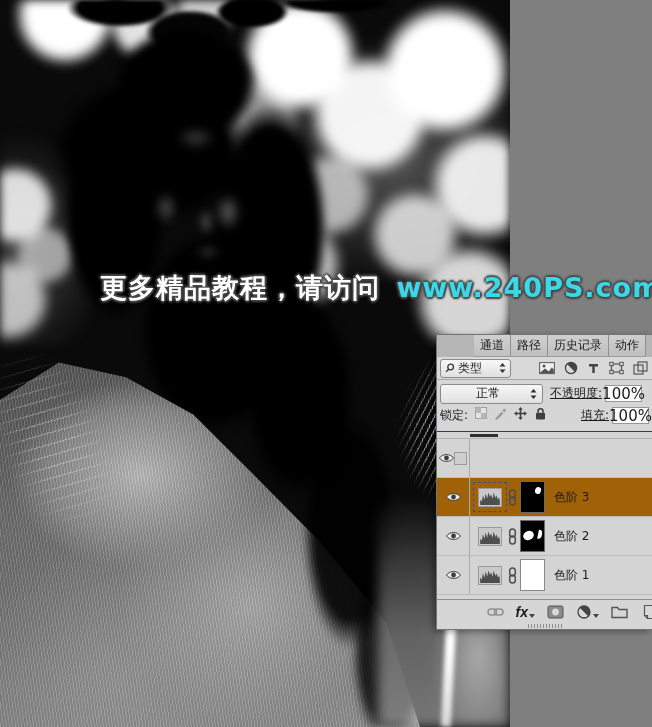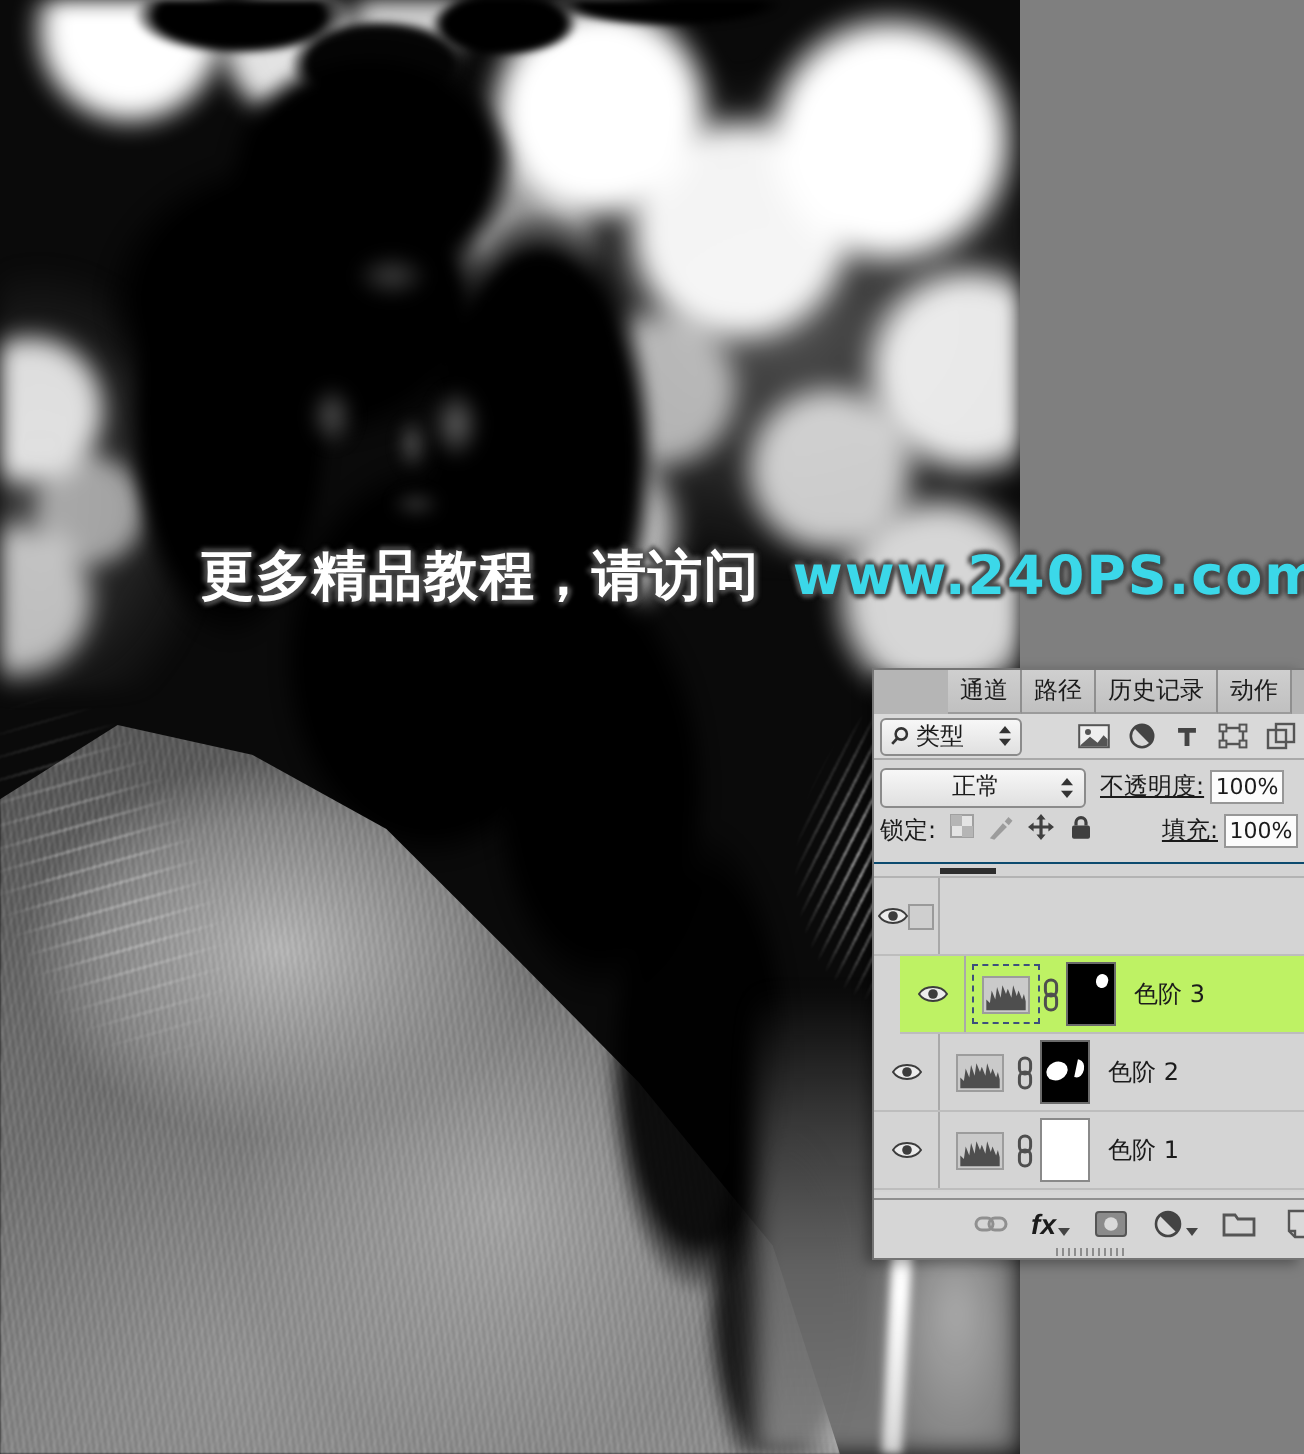--- a/index.html
+++ b/index.html
@@ -121,33 +121,33 @@
   .kind-select .lbl { flex:1; margin-left:3px; }
   .filter-icons { margin-left:auto; display:flex; align-items:center; gap:9px; padding-right:1px; }
   .filter-icons .fic { display:flex; cursor:pointer; }
 
   .blend-row { height:27px; flex:none; display:flex; align-items:center; padding:0 3px;text-align:center; }
   .blend-select { width:103px; height:20px; border:1px solid #8b8b8b; border-radius:3px;
     background:linear-gradient(#f7f7f7,#e0e0e0); display:flex; align-items:center; padding:0 5px; cursor:pointer; }
   .blend-select .lbl { flex:1; }
   .num-lbl { margin-left:7px;text-decoration:underline; }
   .val-box { width:37px; height:17px; margin-left:3px; background:#fcfcfc; border:1px solid #979797;
-    display:flex; align-items:center; justify-content:center; font-size:11px; cursor:text; }
+    display:flex; align-items:center; justify-content:center; font-size:15px; cursor:text; }
 
   .lock-row { height:25px; flex:none; display:flex; align-items:flex-start; padding:0 3px;
     border-bottom:1px solid #0c4a6e; }
   .lock-row .lk { display:flex; margin-left:7px; cursor:pointer; }
   .lock-row .num-lbl { margin-left:auto; }
 
   .layer-list { flex:1; background:#d4d4d4; overflow:hidden; }
   .partial-row { height:7px; border-bottom:1px solid #b3b3b3; position:relative; }
   .partial-row::after { content:""; position:absolute; left:33px; top:2px; width:28px; height:3px; background:#2e2e2e; }
 
   .layer-row { height:39px; display:flex; border-bottom:1px solid #bdbdbd; background:#d4d4d4; cursor:pointer; }
-  .layer-row[data-selected="true"] { background:#bef264;margin-left:13px; }
+  .layer-row[data-selected="true"] { background:#a16207; }
   .vis-cell { width:33px; flex:none; border-right:1px solid #a9a9a9;
     display:flex; align-items:center; justify-content:center; cursor:pointer; position:relative; }
   .vis-cell .empty-box { display:none; width:13px; height:13px; border:1px solid #9a9a9a; background:#cfcfcf; }
   .vis-cell[data-visible="false"] .eye-wrap { display:none; }
   .vis-cell[data-visible="false"] .empty-box { display:block; }
   .row-main { flex:1; display:flex; align-items:center; padding-left:6px; }
   .thumb-wrap { width:28px; height:24px; display:flex; align-items:center; justify-content:center; }
   .layer-row[data-selected="true"] .thumb-wrap { outline:1px dashed #3d4f7c; outline-offset:2px; }
   .hist { width:24px; height:19px; background:#cacaca; border:1px solid #9c9c9c; display:flex; }
   .chain-wrap { margin:0 3px 0 4px; display:flex; }

